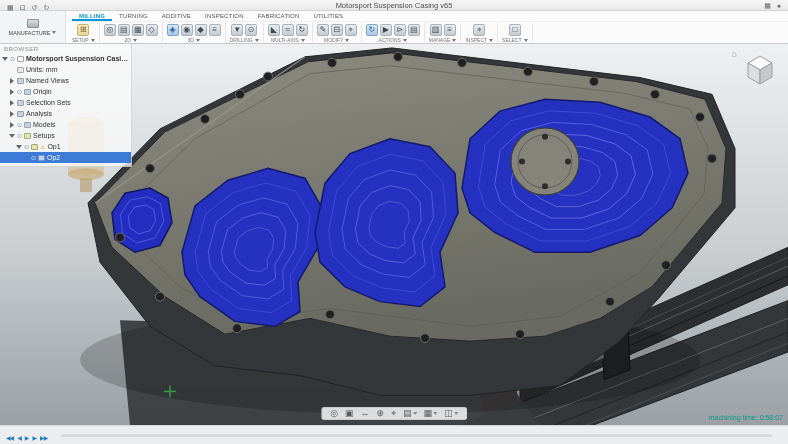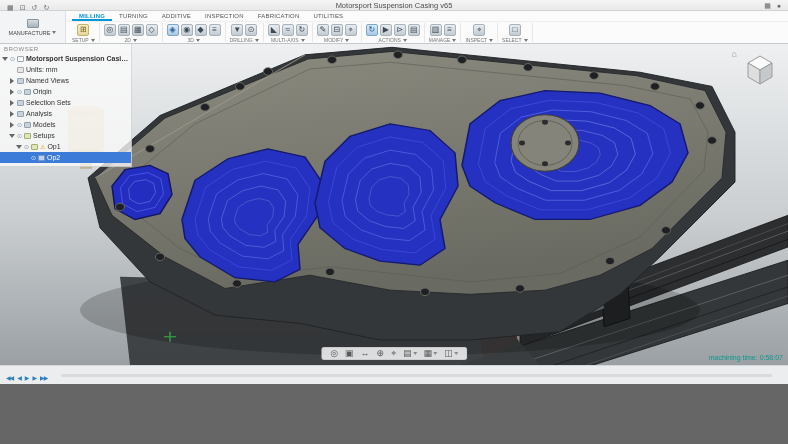--- a/index.html
+++ b/index.html
@@ -1,17 +1,17 @@
 <!DOCTYPE html>
 <html><head>
 <meta charset="utf-8">
 <style>
 *{box-sizing:border-box;margin:0;padding:0}
 body{margin:0;background:#666;font-family:"Liberation Sans",sans-serif}
-#app{width:788px;height:384px;display:flex;flex-direction:column;overflow:hidden;background:#d7dadc;position:relative;margin:0 auto}
+#app{width:788px;height:444px;display:flex;flex-direction:column;overflow:hidden;background:#d7dadc;position:relative;margin:0 auto}
 
 #titlebar{height:11px;flex:0 0 11px;background:linear-gradient(#f5f5f5,#e9e9e9);border-bottom:1px solid #d2d2d2;display:flex;align-items:center;padding:0 4px;position:relative}
 .tbicon{font-size:7px;color:#6b6b6b;margin:0 3px;line-height:9px;cursor:pointer}
 #tb-title{position:absolute;left:0;right:0;text-align:center;font-size:7.5px;color:#4d4d4d;pointer-events:none}
 #tb-right{margin-left:auto;display:flex}
 
 #ribbon{height:33px;flex:0 0 33px;background:#fbfbfb;border-bottom:1px solid #c6c9cb;display:flex}
 #ws{width:66px;border-right:1px solid #e0e0e0;background:#f3f4f5;display:flex;flex-direction:column;align-items:center;justify-content:center;gap:2px;cursor:pointer}
 .ws-icon{width:12px;height:9px;background:linear-gradient(#d8dee2,#a8b2ba);border:1px solid #8795a0;border-radius:1px}
 #ws-label{font-size:5.5px;color:#444;display:flex;align-items:center}

